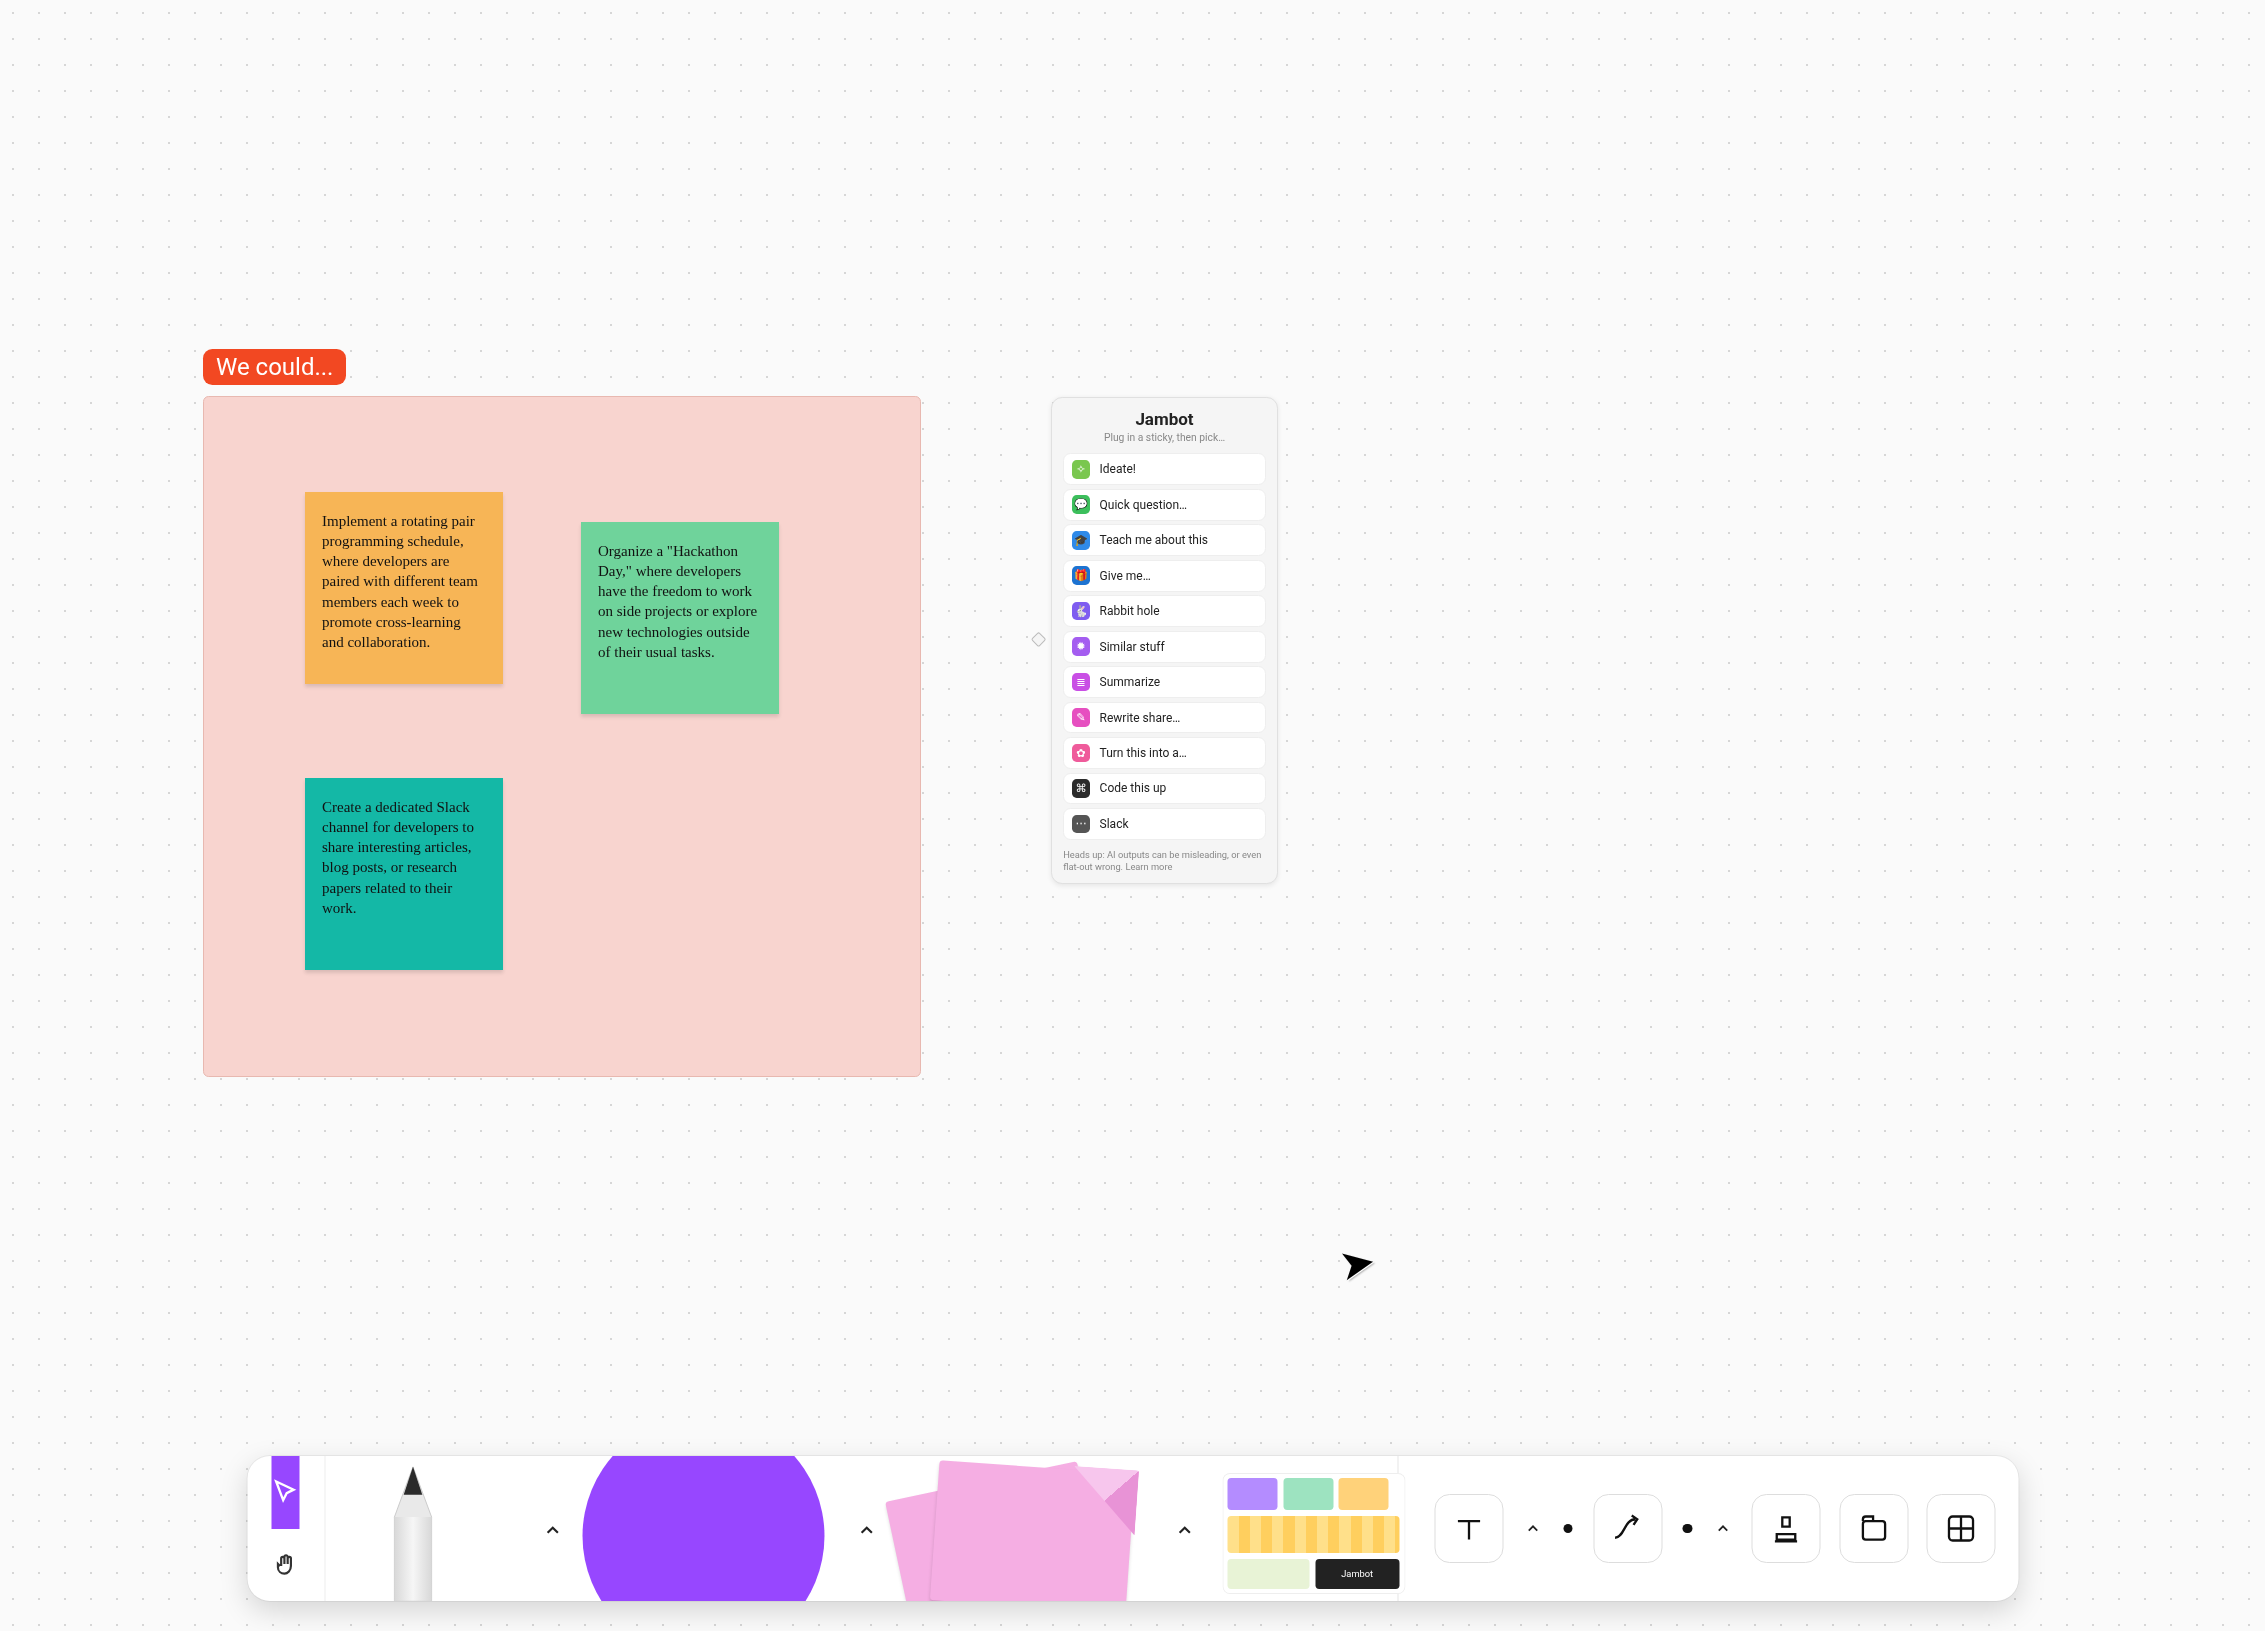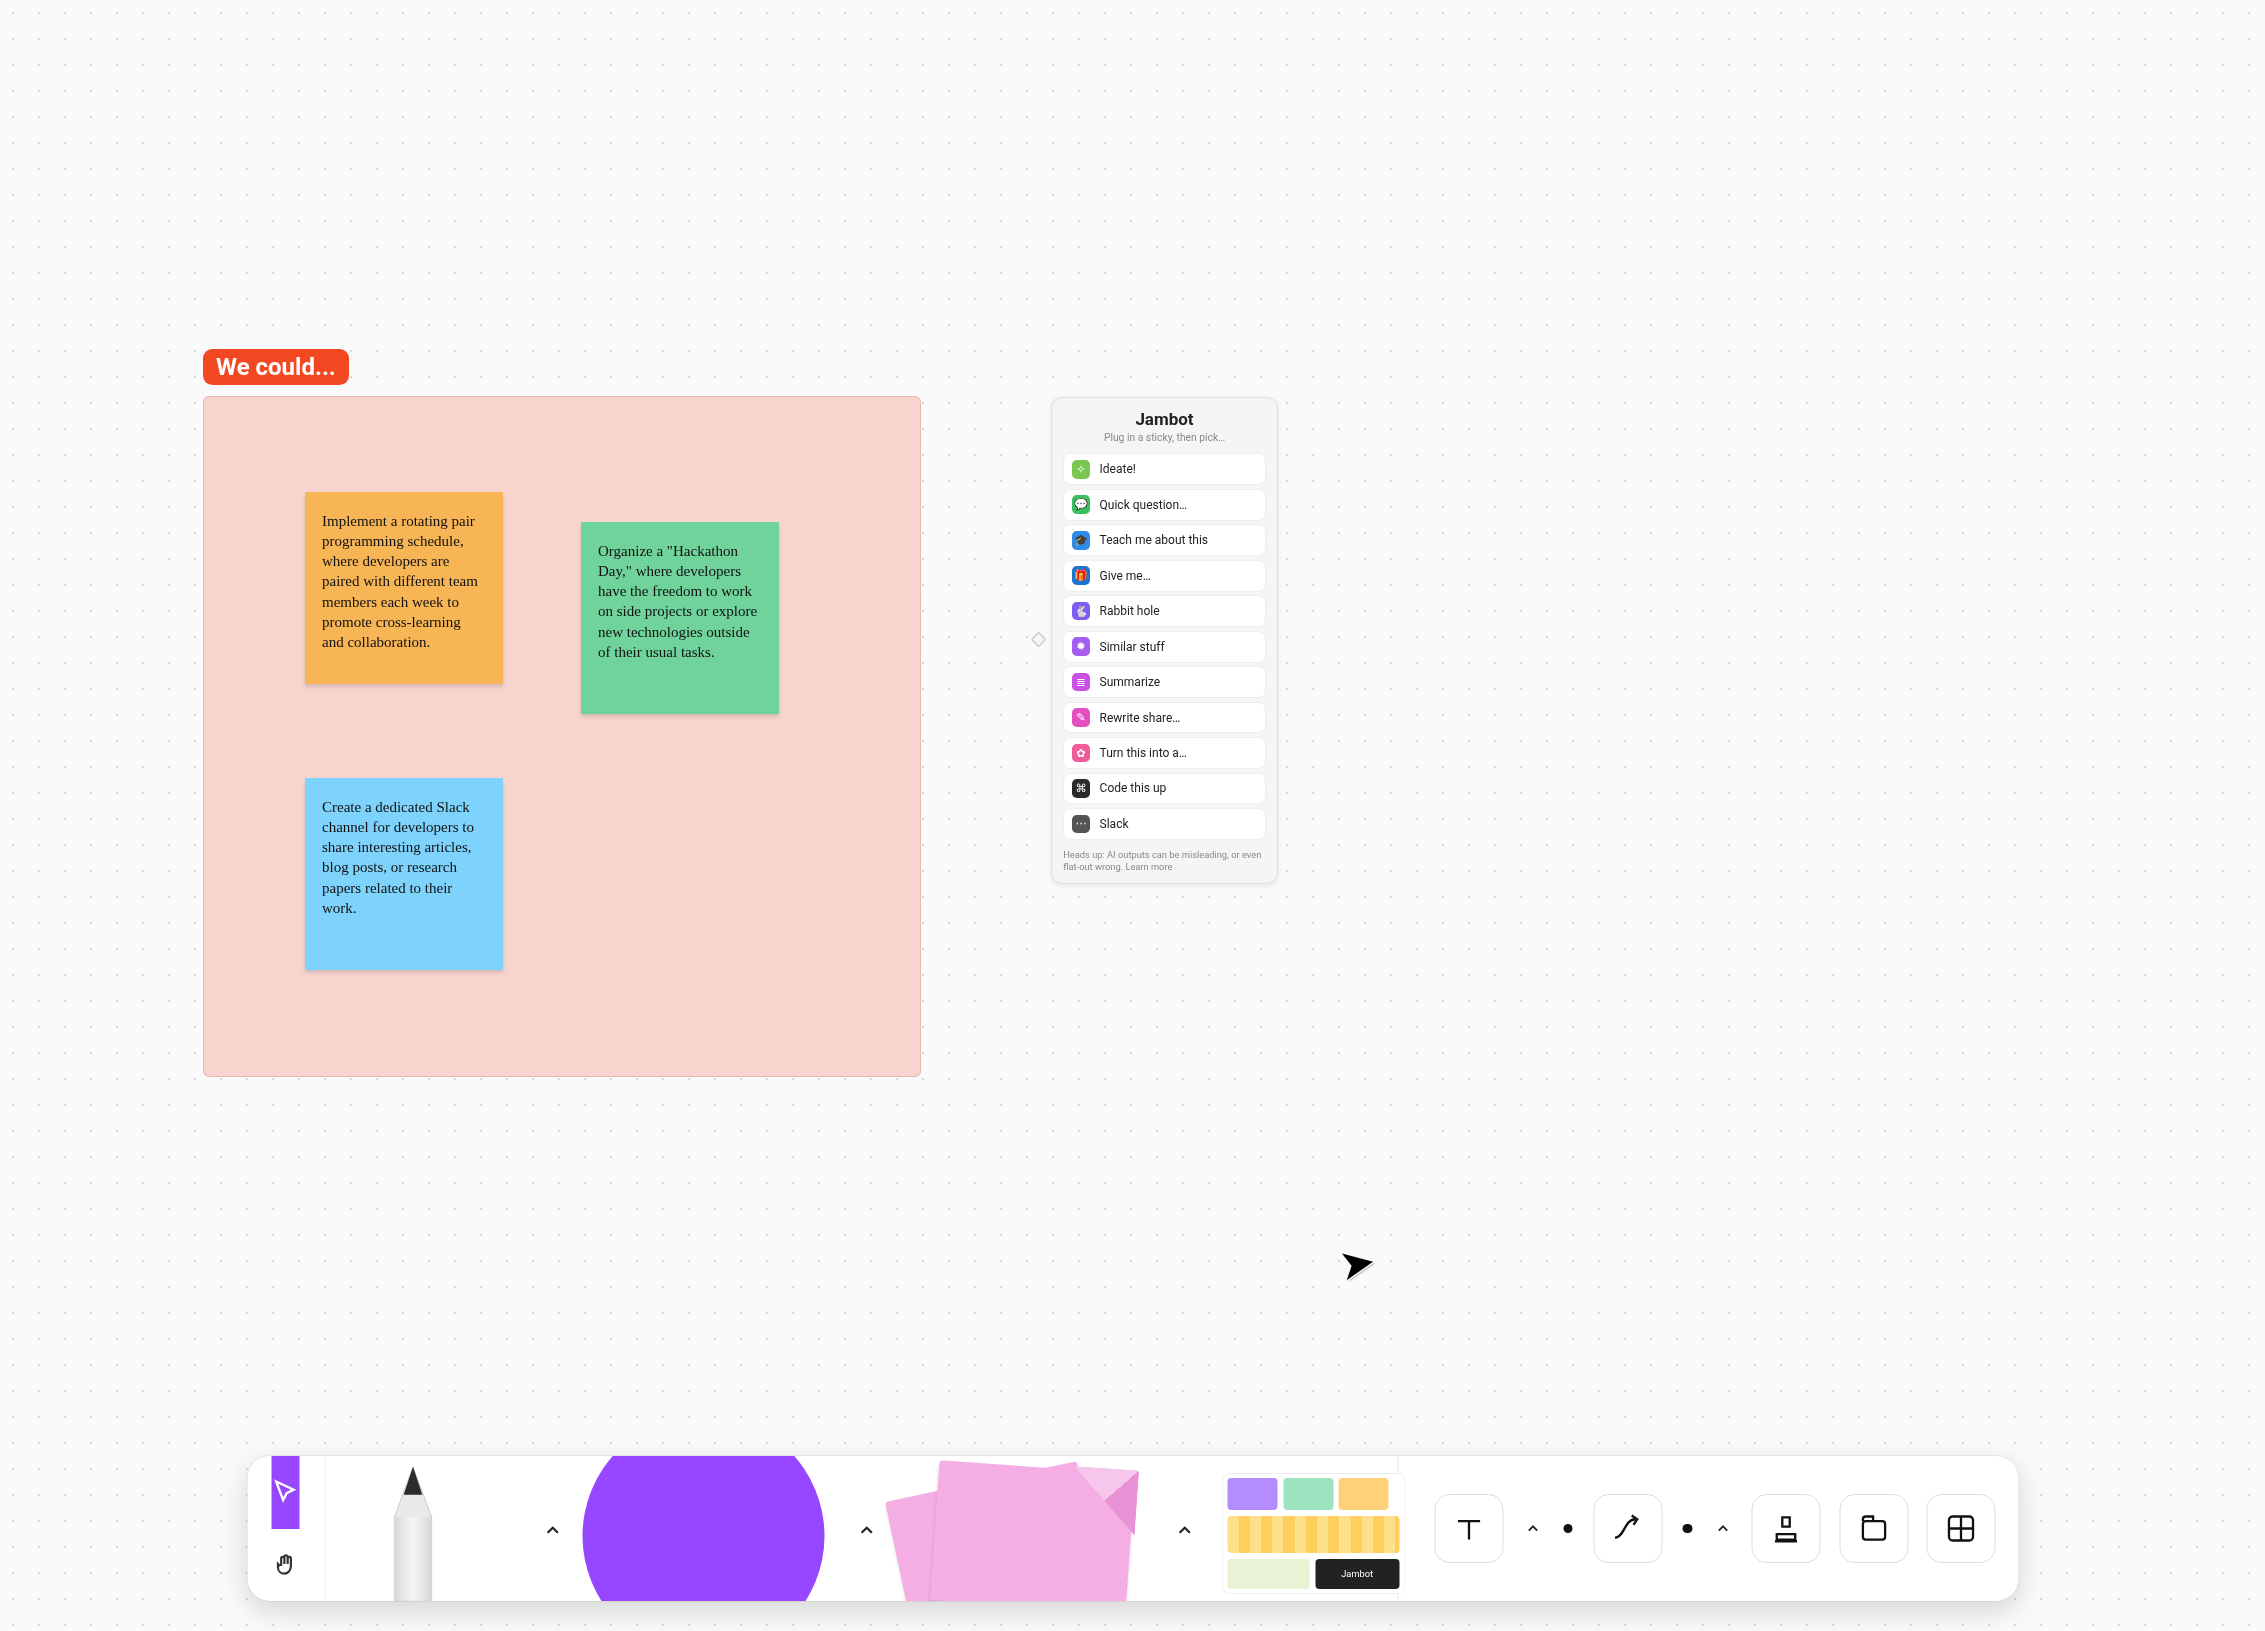--- a/index.html
+++ b/index.html
@@ -16,21 +16,21 @@
   }
 
   
   .section-label {
     position: absolute;
     top: 349px;
     left: 203px;
     background: #f24822;
     color: #fff;
     font-size: 24px;
-    font-weight: 700;
+    font-weight: 400;
     padding: 3.7px 13px;
     border-radius: 9.3px;
     line-height: 1.2;
   }
   .section-frame {
     position: absolute;
     top: 396px;
     left: 203px;
     width: 718px;
     height: 681px;
@@ -46,21 +46,21 @@
     width: 198px;
     height: 192px;
     padding: 18.6px 17px;
     font-size: 15px;
     line-height: 1.35;
     color: #111;
     box-shadow: 0 2.8px 3.7px rgba(0,0,0,.12);
   }
   .sticky.orange { background:#f7b556; top:95px; left:101px; }
   .sticky.green  { background:#6fd39b; top:125px; left:377px; }
-  .sticky.blue   { background:#7dd3fc; top:381px; left:101px; }
+  .sticky.blue   { background:#14b8a6; top:381px; left:101px; }
   .sticky.pink   { background:#f59ee4; top:381px; left:377px; }
 
   
   .jambot {
     position: absolute;
     top: 397px;
     left: 1051px;
     width: 227px;
     background: #f5f5f5;
     border: 0.9px solid #e0e0e0;

